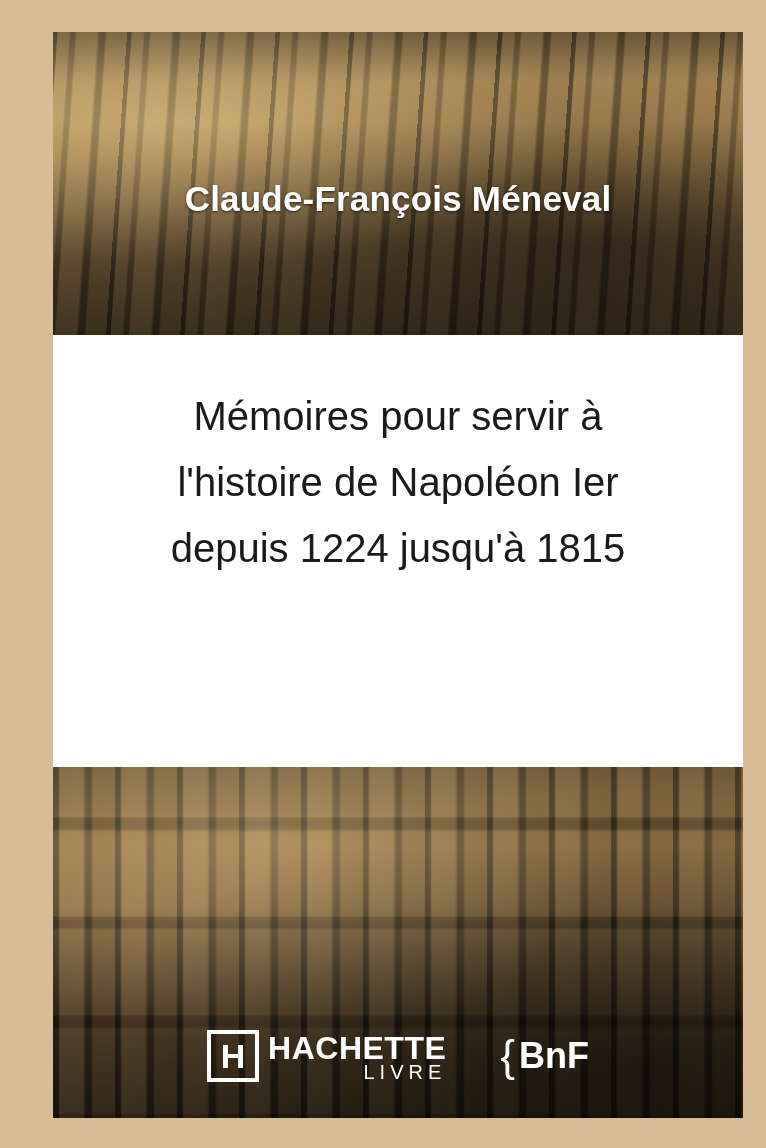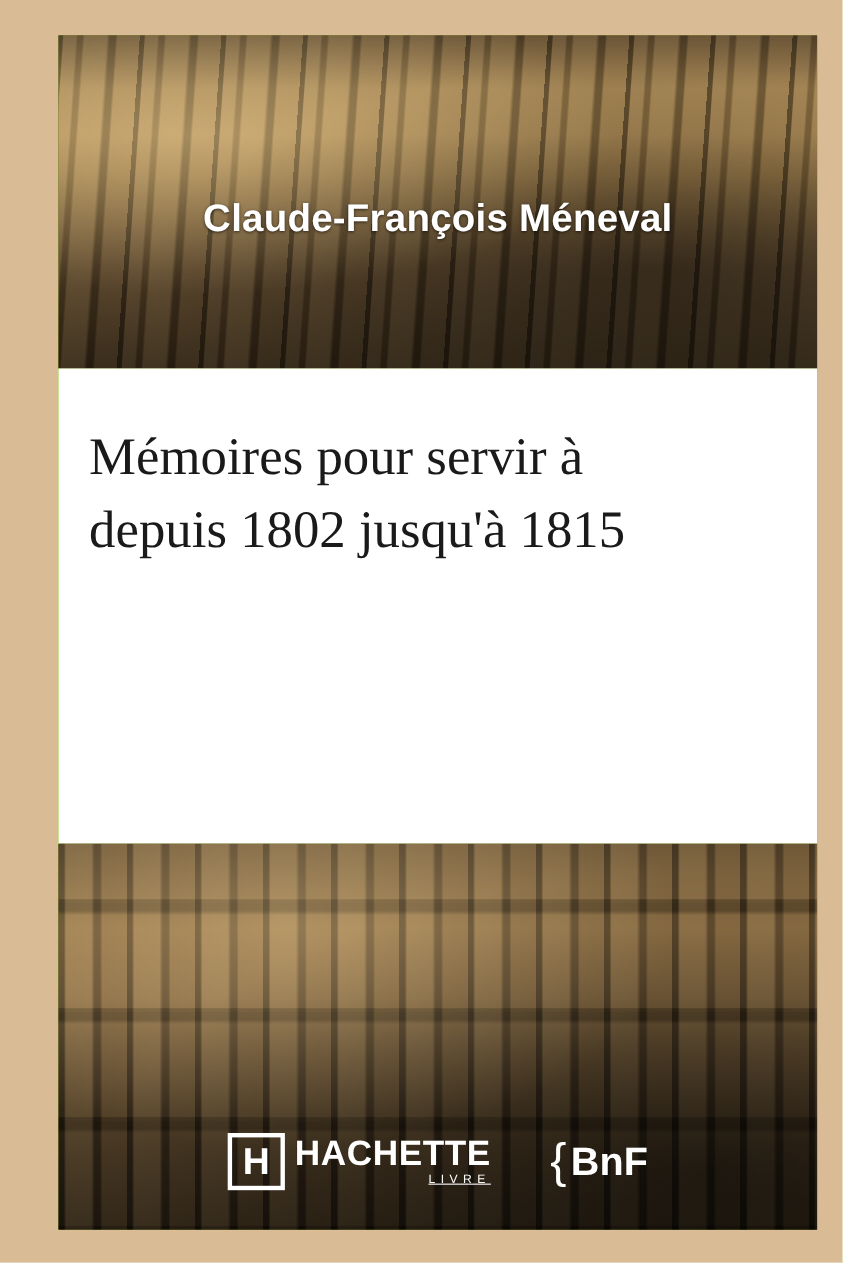--- a/index.html
+++ b/index.html
@@ -124,22 +124,23 @@
     top: 303px;
     width: 690px;
     height: 432px;
     background: #ffffff;
   }
   .title {
     position: absolute;
     left: 28px;
     top: 48px;
     width: 634px;
-    font-family: Liberation Serif, serif;
-    font-size: 48px;
+    text-align: center;
+    font-family: Liberation Sans, sans-serif;
+    font-size: 40px;
     line-height: 66px;
     color: #1a1a1a;
   }
   .tome {
     position: absolute;
     right: 18px;
     top: 386px;
     font-family: "Liberation Sans", sans-serif;
     font-weight: bold;
     font-size: 37px;
@@ -187,24 +188,23 @@
   }
   .hachette .w1 {
     font-family: "Liberation Sans", sans-serif;
     font-weight: bold;
     font-size: 32px;
     line-height: 32px;
     letter-spacing: 0.5px;
   }
   .hachette .w2 {
     font-family: "Liberation Sans", sans-serif;
-    font-size: 11px;
+    font-size: 20px;
     line-height: 17px;
     letter-spacing: 5px;
-    text-decoration: underline;
   }
   .bnf {
     font-family: "Liberation Sans", sans-serif;
     font-weight: bold;
     font-size: 36px;
     line-height: 38px;
     color: #ffffff;
     display: flex;
     align-items: center;
     gap: 4px;
@@ -222,21 +222,22 @@
   <div class="page">
 
     <div class="photo-top">
       <div class="books-a"></div>
       <div class="author">Claude-François Méneval</div>
     </div>
 
     <div class="title-block">
       <div class="title">
         <div>Mémoires pour servir à</div>
-        <div>depuis 1802 jusqu'à 1815</div>
+        <div>l'histoire de Napoléon Ier</div>
+        <div>depuis 1224 jusqu'à 1815</div>
       </div>
     </div>
 
     <div class="photo-bottom">
       <div class="books-b"></div>
 
       <div class="logos">
         <div class="hachette">
           <div class="mark">H</div>
           <div class="words">

